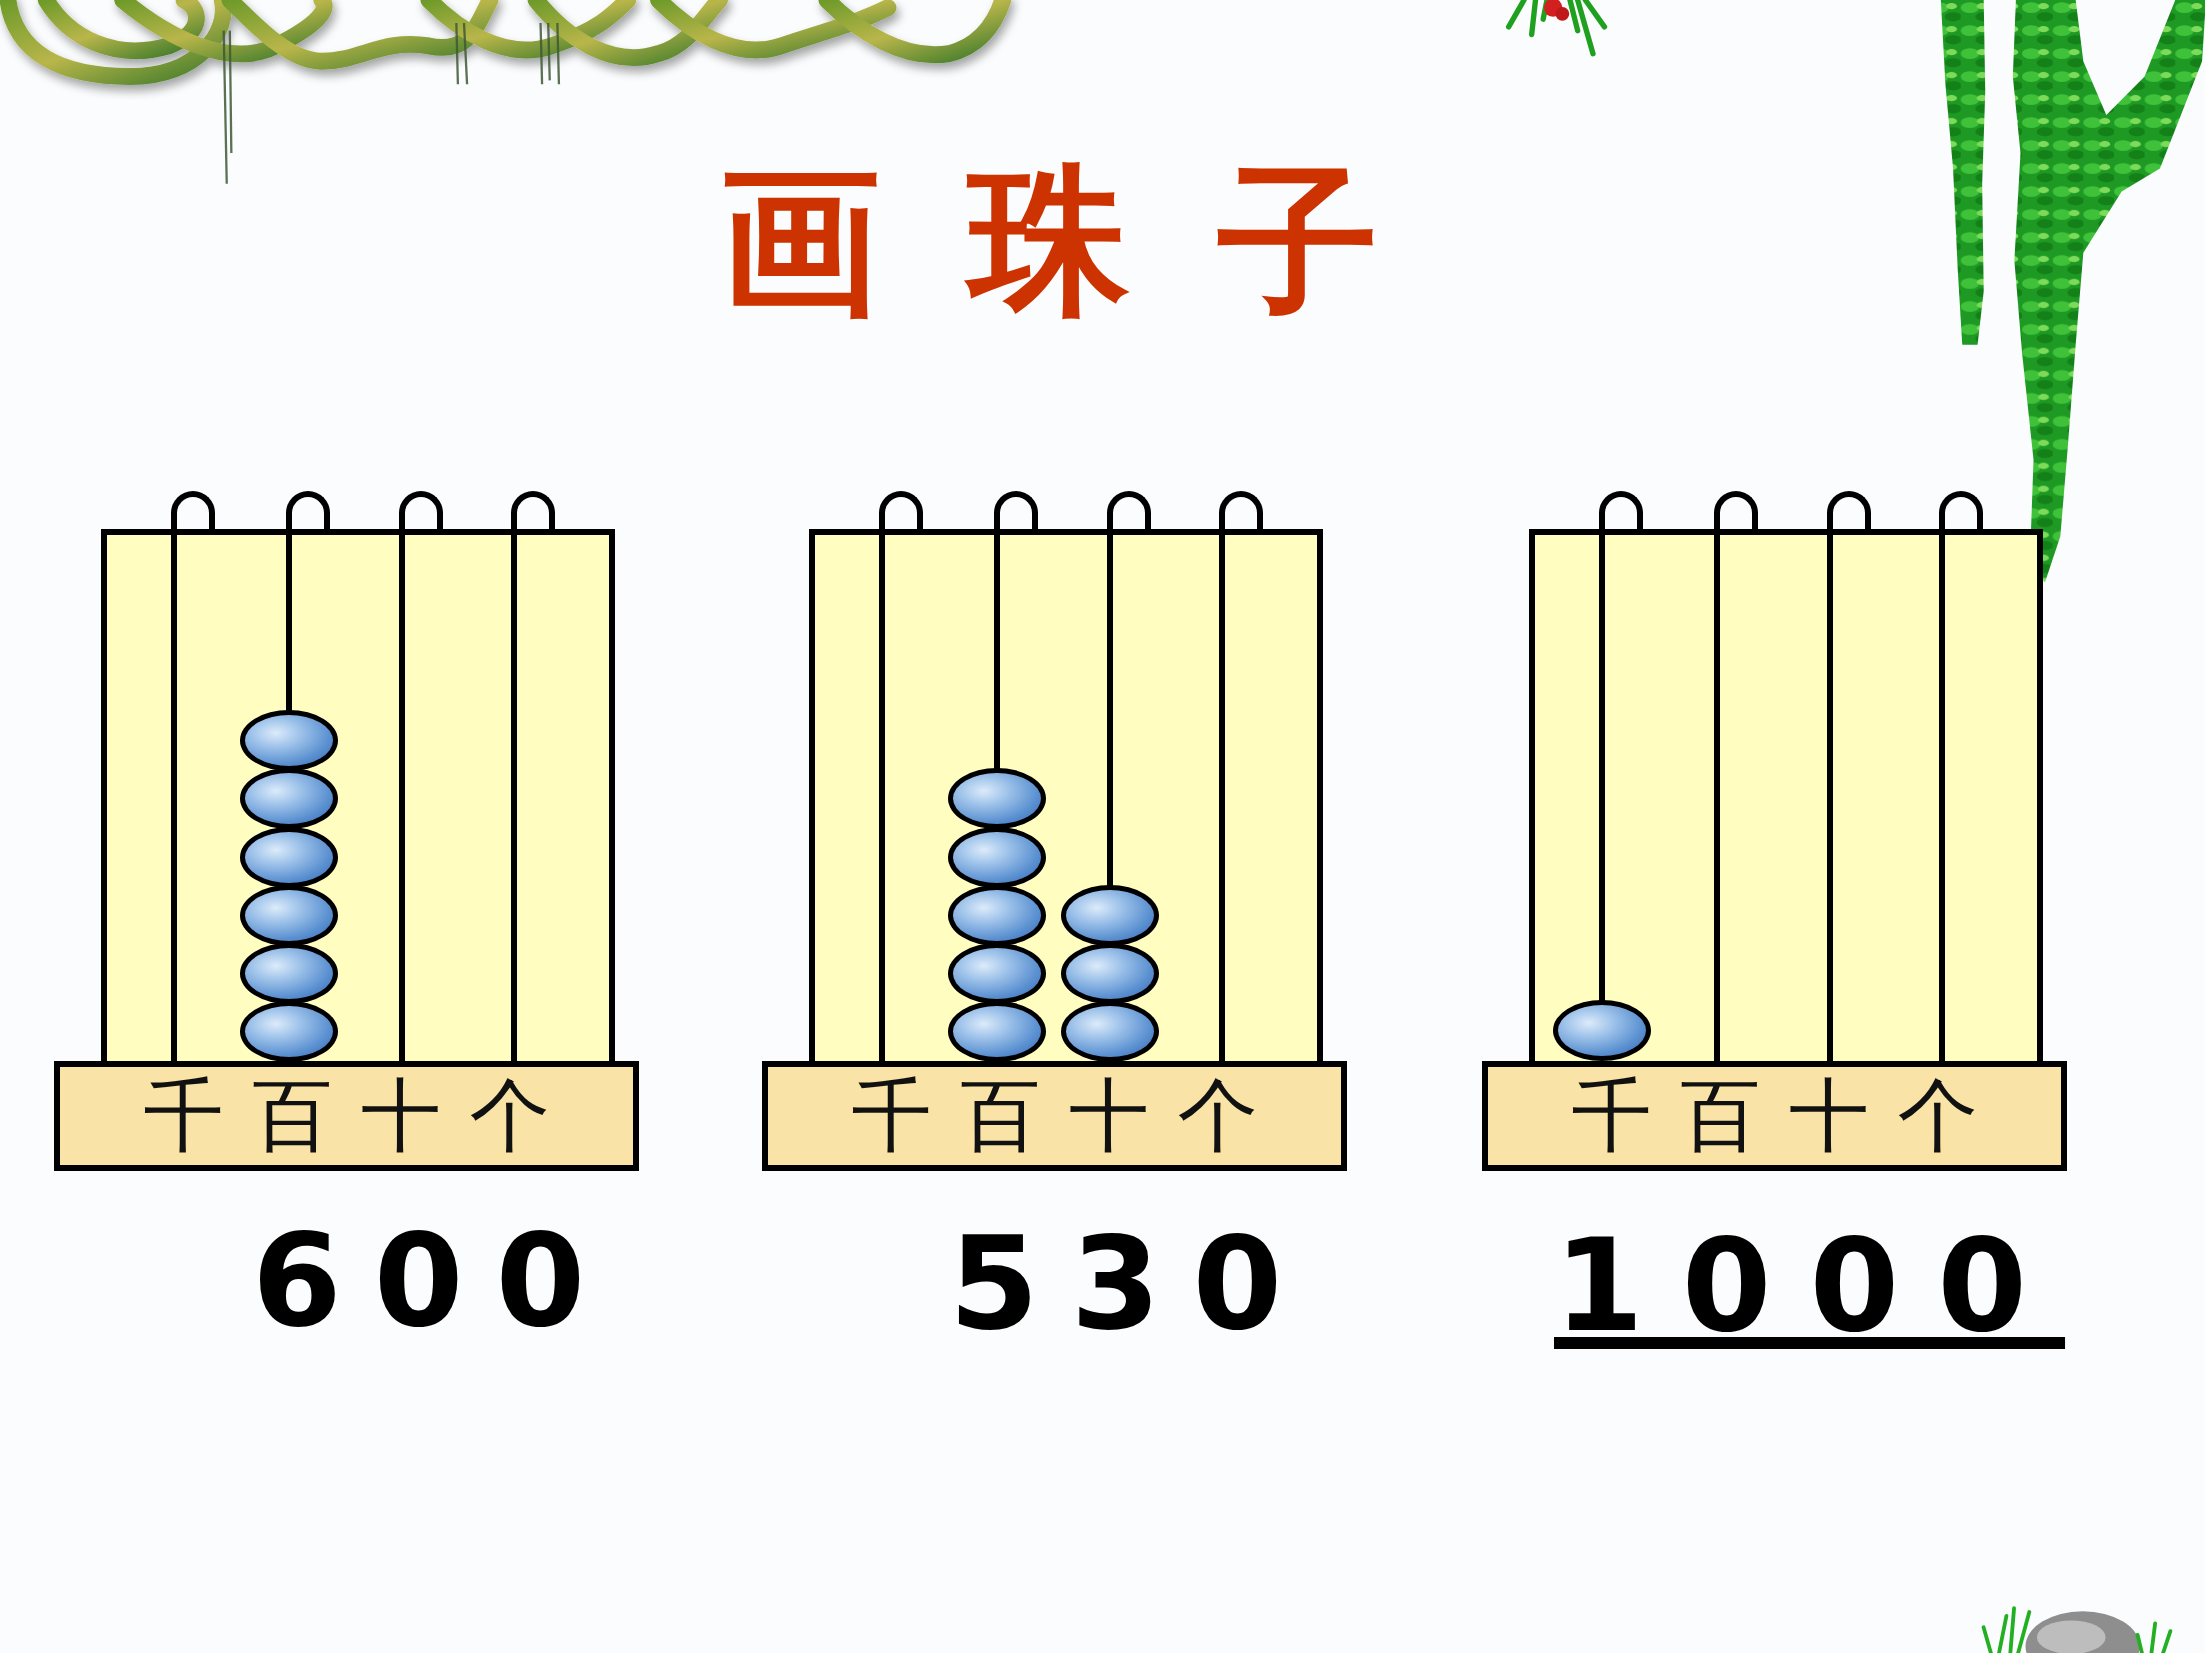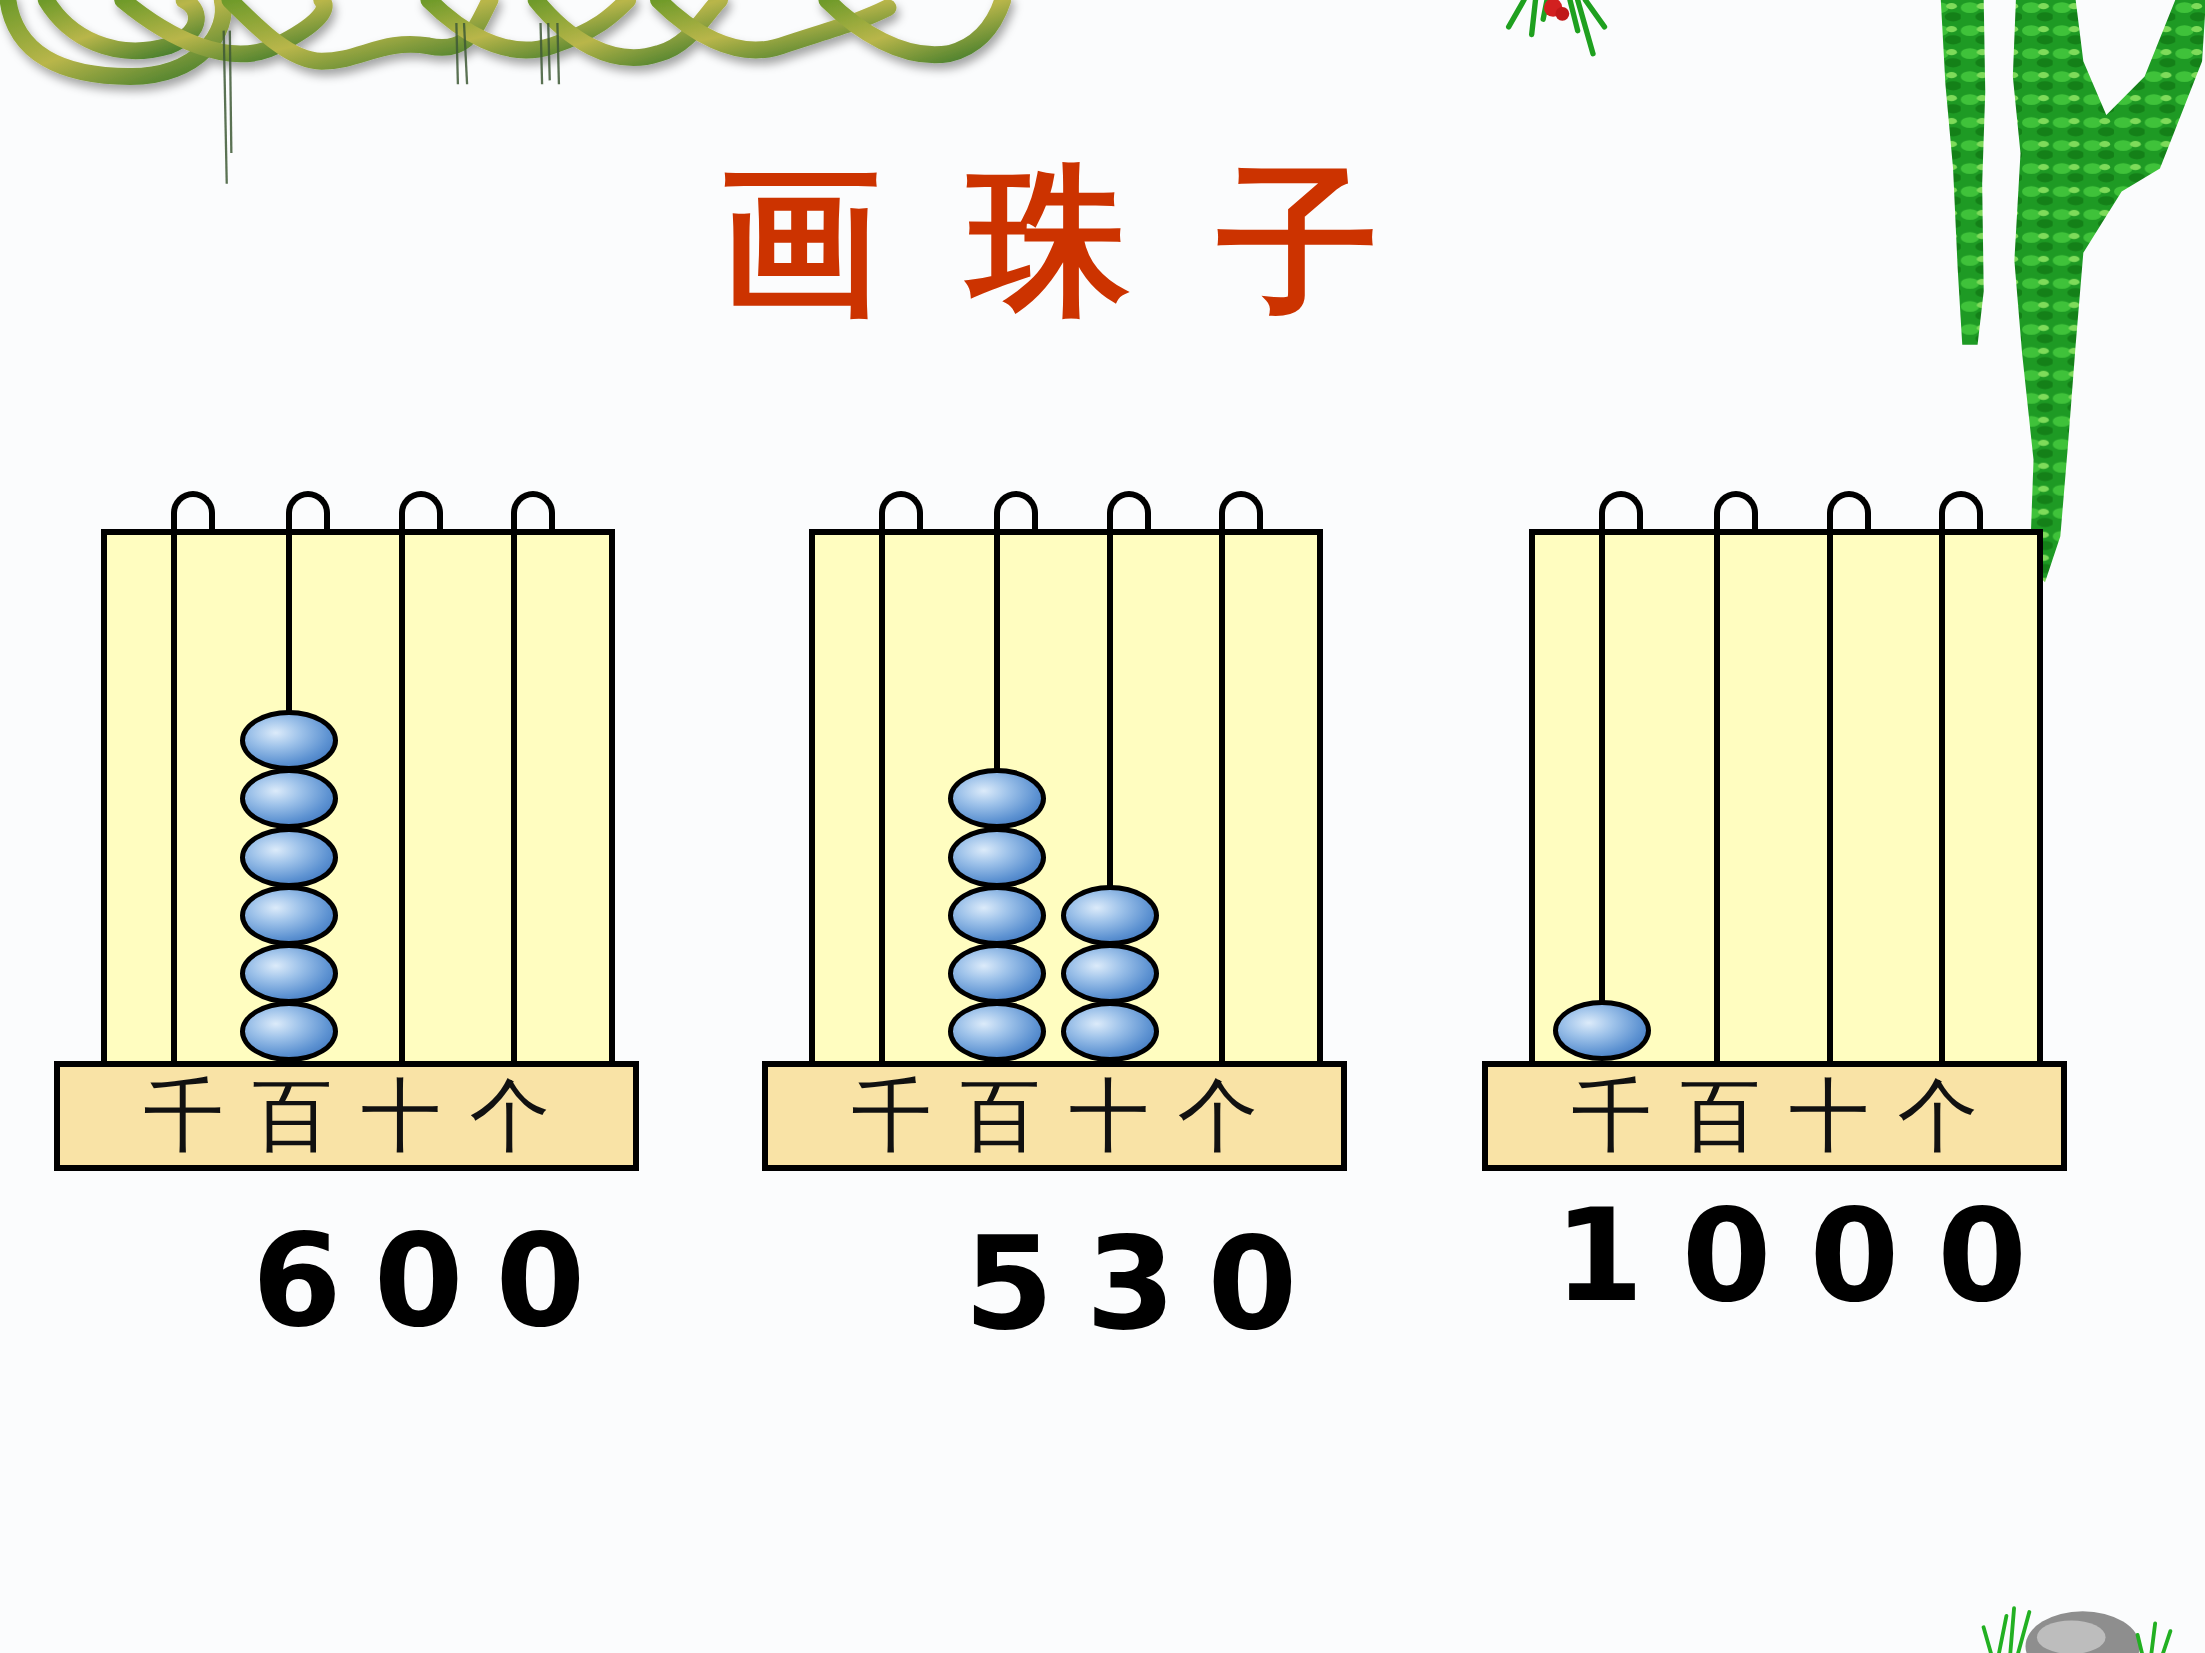--- a/index.html
+++ b/index.html
@@ -177,35 +177,35 @@
   <div class="bead" style="left:299px;top:542px;"></div>
   <div class="bead" style="left:299px;top:484px;"></div>
   <div class="bead" style="left:299px;top:426px;"></div>
   <div class="base">
     <span class="base-label">千</span>
     <span class="base-label">百</span>
     <span class="base-label">十</span>
     <span class="base-label">个</span>
   </div>
 </div>
-<div class="number" style="left:949px;top:1219px;margin-left:15px;">530</div>
+<div class="number" style="left:949px;top:1219px;">530</div>
 
 <div class="abacus" style="left:1482px;">
   <div class="frame"></div>
   <div class="loop" style="left:117px;"></div>
   <div class="loop" style="left:232px;"></div>
   <div class="loop" style="left:345px;"></div>
   <div class="loop" style="left:457px;"></div>
   <div class="rod" style="left:117px;top:54px;height:490px;"></div>
   <div class="rod" style="left:232px;top:54px;height:548px;"></div>
   <div class="rod" style="left:345px;top:54px;height:548px;"></div>
   <div class="rod" style="left:457px;top:54px;height:548px;"></div>
 
   <div class="bead" style="left:71px;top:541px;"></div>
   <div class="base">
     <span class="base-label">千</span>
     <span class="base-label">百</span>
     <span class="base-label">十</span>
     <span class="base-label">个</span>
   </div>
 </div>
-<div class="number" style="left:1554px;top:1191px;letter-spacing:38px;">1000</div>
+<div class="number" style="left:1554px;top:1221px;letter-spacing:38px;text-decoration:underline;">1000</div>
 
 
 </body></html>

